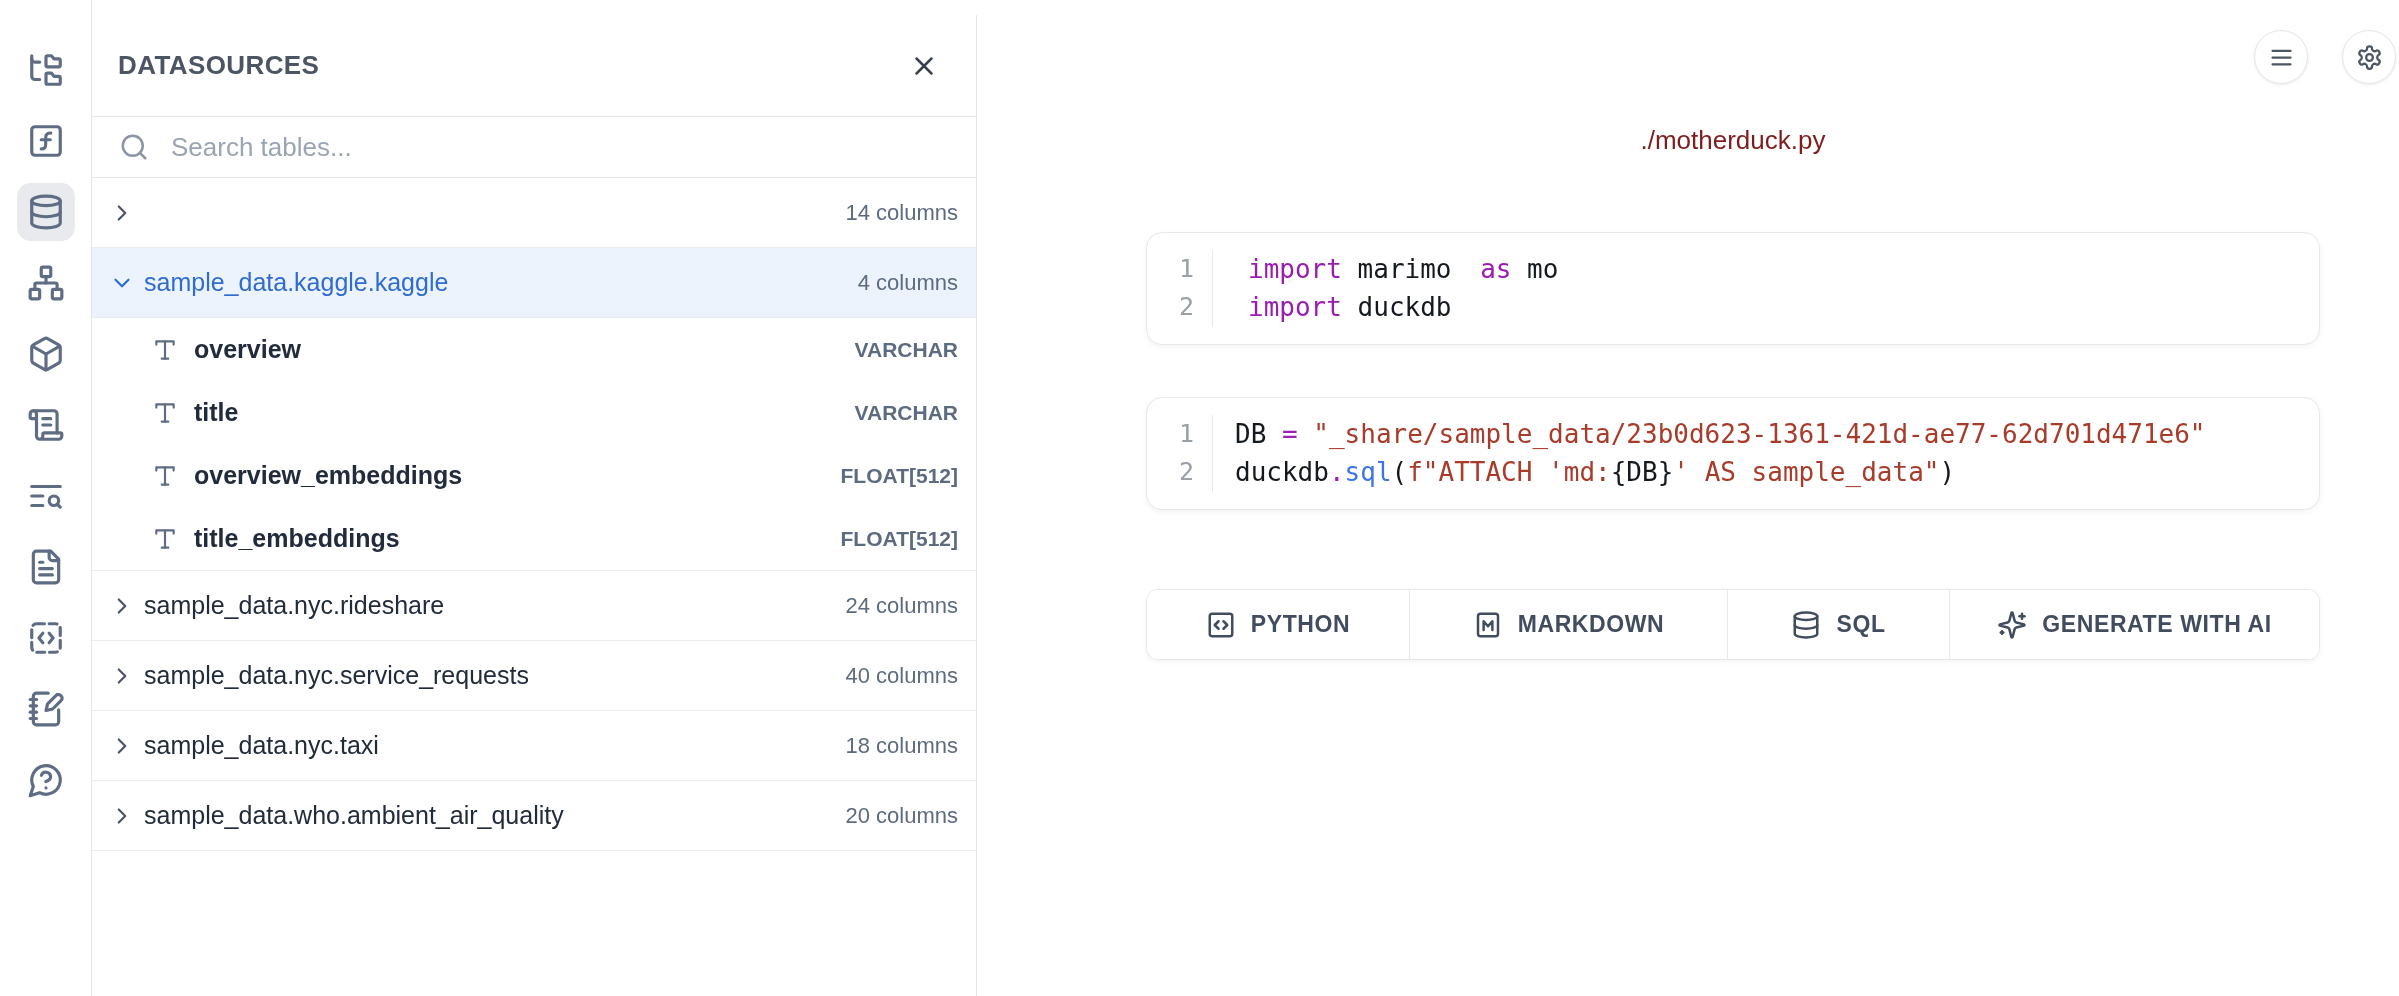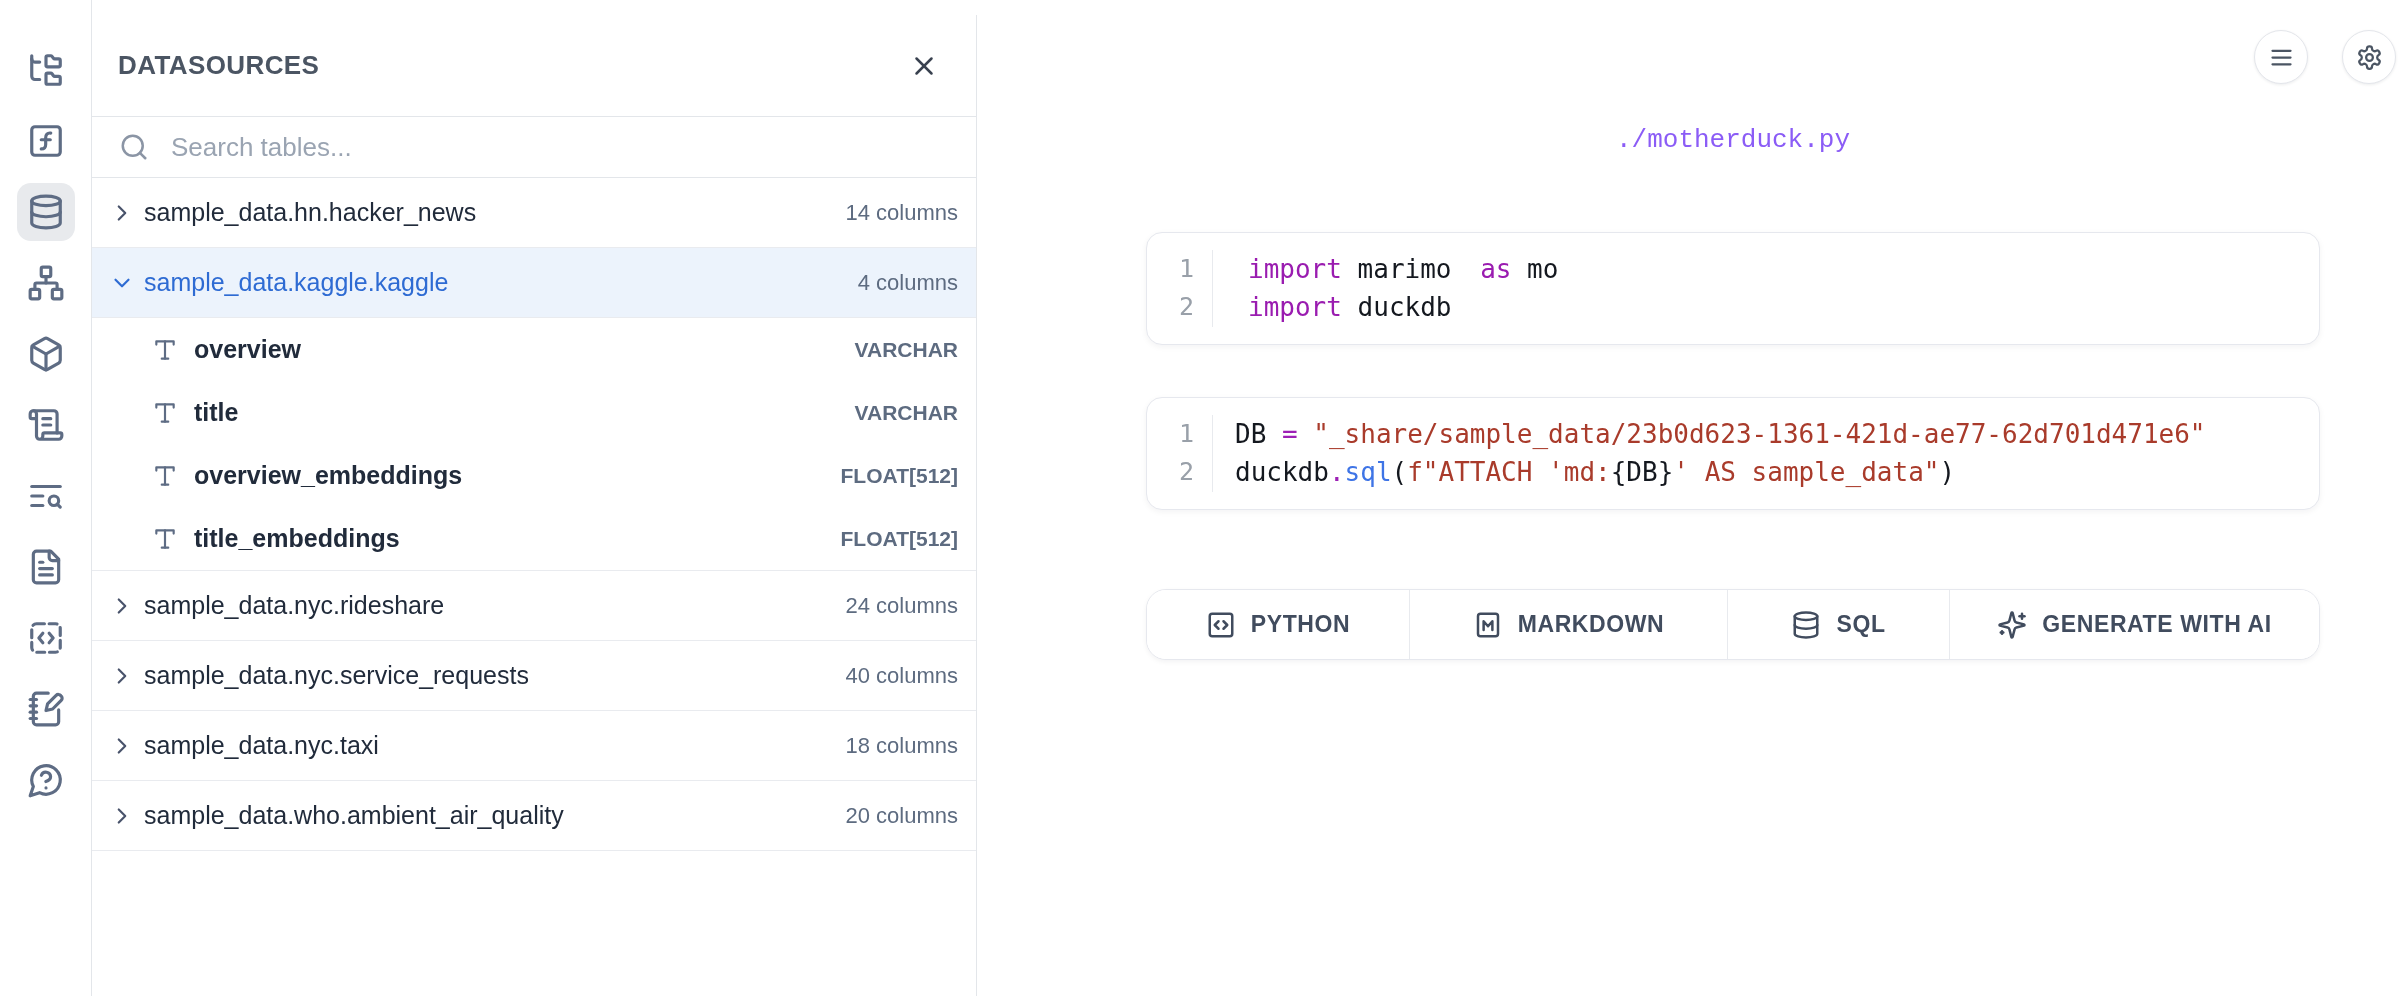--- a/index.html
+++ b/index.html
@@ -40,21 +40,21 @@
   .table-row.selected{background:var(--selection-bg);}
   .table-row.selected .tname, .table-row.selected .chev{color:var(--accent);}
   .cols-block{border-bottom:1px solid var(--row-border);}
   .col-row{height:63px; display:flex; align-items:center; padding:0 18px 0 60px;font-weight:bold;}
   .col-row .ticon{width:26px; height:26px; color:var(--icon); flex:0 0 auto;}
   .col-row .cname{font-size:25px; color:#212b3b; margin-left:16px;}
   .col-row .ctype{margin-left:auto; font-size:21px; color:var(--muted);}
 
   
   .nb-title{position:absolute; left:1146px; top:125px; width:1174px; text-align:center;
-            font-family:Liberation Mono, monospace; font-size:26px; color:#8b5cf6;}
+            font-family:Liberation Sans, sans-serif; font-size:26px; color:#7f1d1d;}
   .top-actions{position:absolute; top:30px;}
   .circle-btn{position:absolute; top:0; width:54px; height:54px; border-radius:50%; background:#fff;
               border:1px solid #e4e6eb; box-shadow:0 1px 3px rgba(15,23,42,.08);
               display:flex; align-items:center; justify-content:center; color:#4b5563; cursor:pointer;}
   .circle-btn svg{width:27px; height:27px;}
 
   .cell{position:absolute; left:1146px; width:1174px; height:113px; background:#fff;
         border:1px solid #e6e8ee; border-radius:16px; box-shadow:0 2px 6px rgba(15,23,42,.05);
         display:flex; padding:17px 0; font-family:"DejaVu Sans Mono",monospace; font-size:26px;}
   .gutter{width:66px; flex:0 0 auto; border-right:1px solid #e8eaee; text-align:right; padding-right:18px;
@@ -62,21 +62,21 @@
   .gutter div{height:38px; line-height:38px;}
   .code{padding-left:22px; white-space:pre;}
   .code .line{height:38px; line-height:38px;}
   .tok-kw{color:var(--kw); font-weight:400;margin-left:13px;}
   .tok-op{color:var(--op);}
   .tok-str{color:var(--str);}
   .tok-fn{color:var(--fn);}
   .tok-pl{color:var(--pl);}
 
   .add-cell-bar{position:absolute; left:1146px; top:589px; width:1174px; height:71px; background:#fff;
-                border:1px solid #e6e8ee; border-radius:20px; box-shadow:0 2px 5px rgba(15,23,42,.05);
+                border:1px solid #e6e8ee; border-radius:12px; box-shadow:0 2px 5px rgba(15,23,42,.05);
                 display:grid; grid-template-columns:263px 318px 222px 1fr; overflow:hidden;}
   .add-btn{display:flex; align-items:center; justify-content:center; gap:15px; border-right:1px solid #e8eaee;
            color:#414c5e; cursor:pointer; background:#fff;}
   .add-btn:last-child{border-right:none;}
   .add-btn svg{width:30px; height:30px; flex:0 0 auto;}
   .add-btn .lbl{font-size:23px; font-weight:700; letter-spacing:.6px; white-space:nowrap;}
 </style>
 </head>
 <body>
 
@@ -188,21 +188,20 @@
           <circle cx="11" cy="11" r="8"></circle>
           <path d="m21 21-4.3-4.3"></path>
         </svg>
       <input class="search-input" type="text" placeholder="Search tables..." style="">
     </div>
     <div>
         <div class="table-row">
           <span class="chev"><svg class="" viewBox="0 0 24 24" fill="none" stroke="currentColor" stroke-width="2" stroke-linecap="round" stroke-linejoin="round">
               <path d="m9 18 6-6-6-6"></path>
             </svg></span>
-          <span class="tname">sample_data.hn.hacker_news</span>
           <span class="tcount">14 columns</span>
         </div>
         <div class="table-row selected">
           <span class="chev"><svg class="" viewBox="0 0 24 24" fill="none" stroke="currentColor" stroke-width="2" stroke-linecap="round" stroke-linejoin="round">
               <path d="m6 9 6 6 6-6"></path>
             </svg></span>
           <span class="tname">sample_data.kaggle.kaggle</span>
           <span class="tcount">4 columns</span>
         </div>
         <div class="cols-block">

